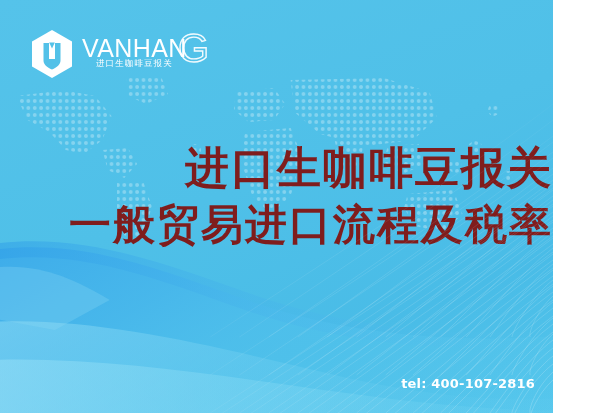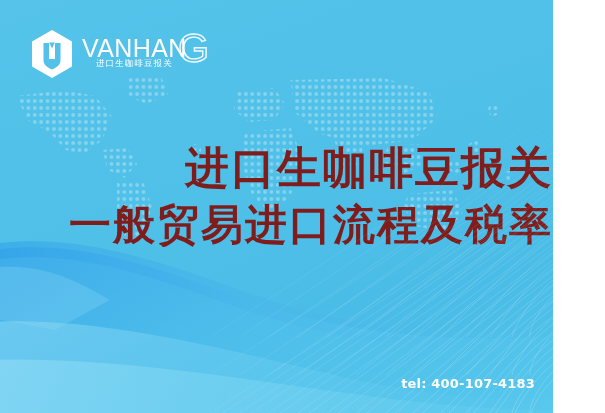--- a/index.html
+++ b/index.html
@@ -256,15 +256,15 @@
       </g>
     </defs>
     <g mask="url(#lineFadeMask)">
       <use href="#fanlines"></use>
       <use href="#fanlines" transform="translate(0,-38)"></use>
       <use href="#fanlines" transform="translate(0,-76)"></use>
       <use href="#fanlines" transform="translate(0,8)"></use>
     </g>
   </svg>
 
-  <div class="phone">tel: 400-107-4183</div>
+  <div class="phone">tel: 400-107-2816</div>
 
 </div>
 
 </body></html>

